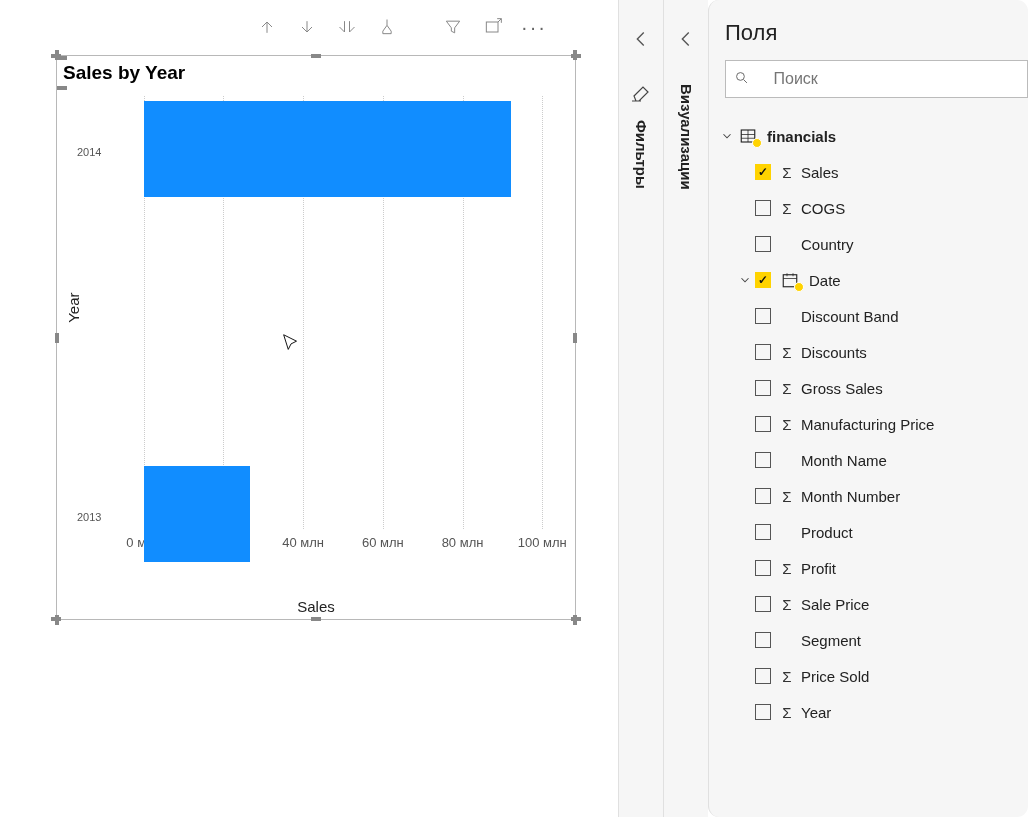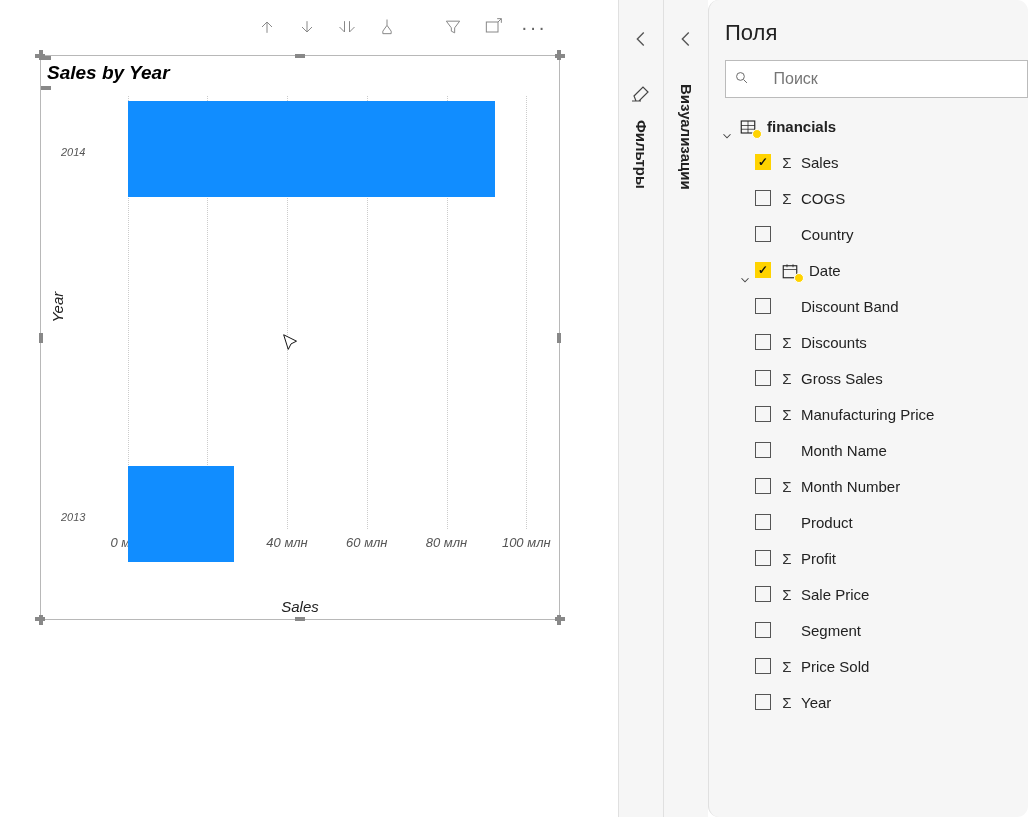--- a/index.html
+++ b/index.html
@@ -6,21 +6,21 @@
   body { display: flex; height: 817px; width: 1028px; background: #fff; overflow: hidden; }
 
   
   .canvas-wrap { flex: 1; position: relative; background: #fff; }
 
   .visual-toolbar { position: absolute; top: 15px; left: 255px; display: flex; gap: 16px; align-items: center; }
   .visual-toolbar .tool-icon { width: 24px; height: 24px; display:flex; align-items:center; justify-content:center; color:#aaa; cursor:pointer; }
   .visual-toolbar .tool-icon svg { width:20px; height:20px; stroke:#888; fill:none; stroke-width:1.2;}
   .visual-toolbar .more-dots { letter-spacing:2px; color:#666; font-size:20px; }
 
-  .visual-container { position: absolute; top: 55px; left: 40px; width: 520px; height: 565px; border:1px solid #b8b8b8;font-style:italic; }
+  .visual-container { position: absolute; top: 55px; left: 56px; width: 520px; height: 565px; border:1px solid #b8b8b8; }
   .visual-container::before, .visual-container::after, .vc-corner { content:""; position:absolute; width:10px; height:4px; background:#888; }
   .hcorner { position:absolute; width:10px; height:4px; background:#888;}
   .vcorner { position:absolute; width:4px; height:10px; background:#888;}
 
   .chart-title { font-weight:600; font-size:19px; padding:6px 8px 2px 6px; }
 
   .plot-area { position:absolute; top:40px; left:60px; right:15px; bottom:55px; }
   .y-axis-title { position:absolute; top:50%; left:8px; transform: rotate(-90deg) translateX(50%); transform-origin:left top; font-size:15px; color:#222;}
   .x-axis-title { position:absolute; bottom:4px; left:50%; transform:translateX(-50%); font-size:15px; color:#222;}
 
@@ -42,21 +42,21 @@
 
   
   .fields-pane { width:320px; background:#f6f6f6; border-left:1px solid #e0e0e0; display:flex; flex-direction:column;border-radius:11px; }
   .fields-header { padding:20px 16px 14px 16px; font-size:22px; color:#222; }
   .search-box { margin:0 0 0 16px; display:flex; align-items:center; border:1px solid #bbb; background:#fff; height:38px; padding:0 8px; }
   .search-box .search-icon { width:18px; height:18px; margin-right:6px;}
   .search-box .search-icon svg { stroke:#666; fill:none; stroke-width:1.5;}
   .search-box input { border:none; outline:none; font-size:16px; width:100%; background:transparent;margin-left:18px; }
 
   .fields-tree { padding-top:20px; overflow-y:auto; }
-  .tree-row { display:flex; height:36px; padding-left:8px; font-size:15px; color:#222; cursor:pointer;}
+  .tree-row { display:flex; align-items:center; height:36px; padding-left:8px; font-size:15px; color:#222; cursor:pointer;}
   .tree-row.level1 { padding-left:46px;}
   .tree-row.table-row-header { font-weight:600;}
   .caret { width:20px; display:flex; align-items:center; justify-content:center;}
   .caret svg { stroke:#444; fill:none; stroke-width:1.8;}
   .checkbox { width:16px; height:16px; border:1px solid #555; margin-right:8px; display:flex; align-items:center; justify-content:center; font-size:12px; flex-shrink:0;}
   .checkbox.checked { background:#FFD300; border-color:#FFD300;}
   .checkbox.checked::after { content:"✓"; font-size:12px; color:#111; font-weight:bold;}
   .sigma { width:16px; font-size:15px; margin-right:6px; text-align:center; color:#333;}
   .sigma.empty { color:transparent;}
   .table-icon-box { position:relative; width:22px; height:18px; margin-right:8px; display:flex; align-items:center; justify-content:center;}

